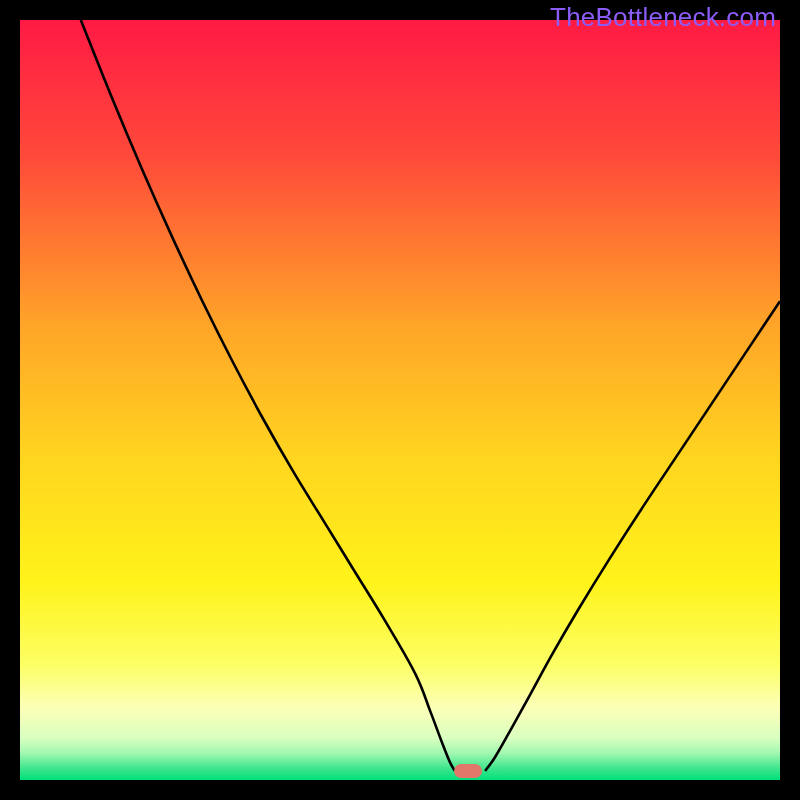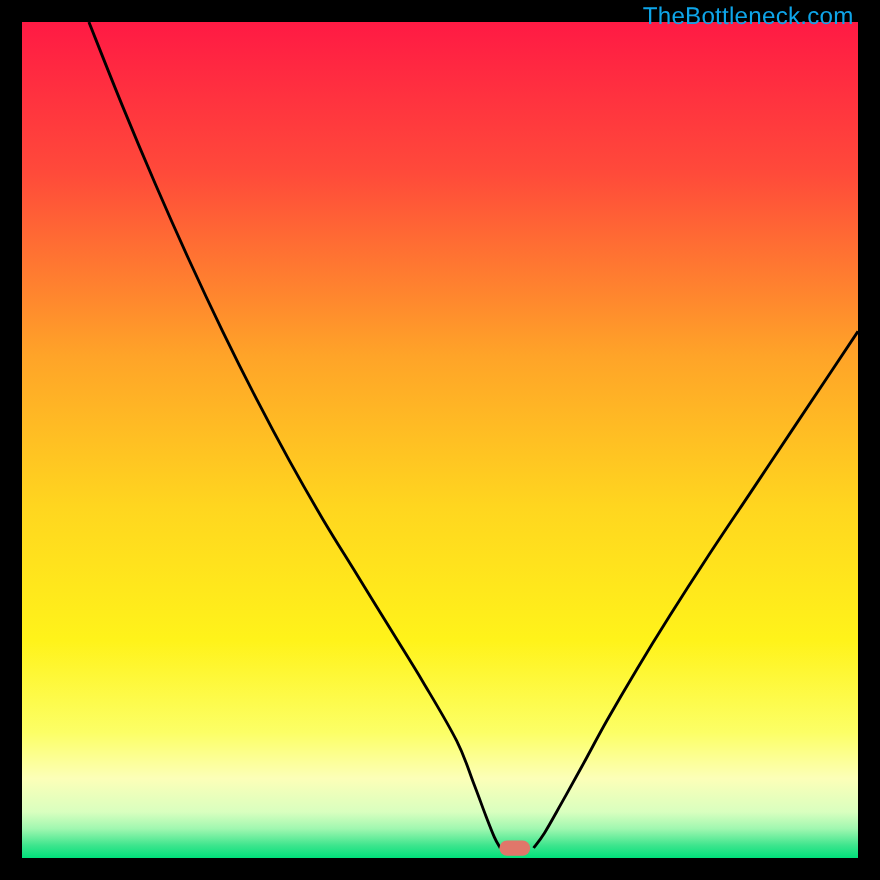--- a/index.html
+++ b/index.html
@@ -23,22 +23,22 @@
     position: absolute;
     left: 0;
     top: 0;
     width: 760px;
     height: 760px;
   }
   .watermark {
     position: absolute;
     top: 2px;
     right: 24px;
-    color: #0ea5e9;
-    font-size: 22px;
+    color: #8b5cf6;
+    font-size: 26px;
     font-weight: 500;
     letter-spacing: 0.2px;
     user-select: none;
   }
   .marker-pill {
     position: absolute;
     width: 28px;
     height: 14px;
     border-radius: 7px;
     background: #e0776a;

